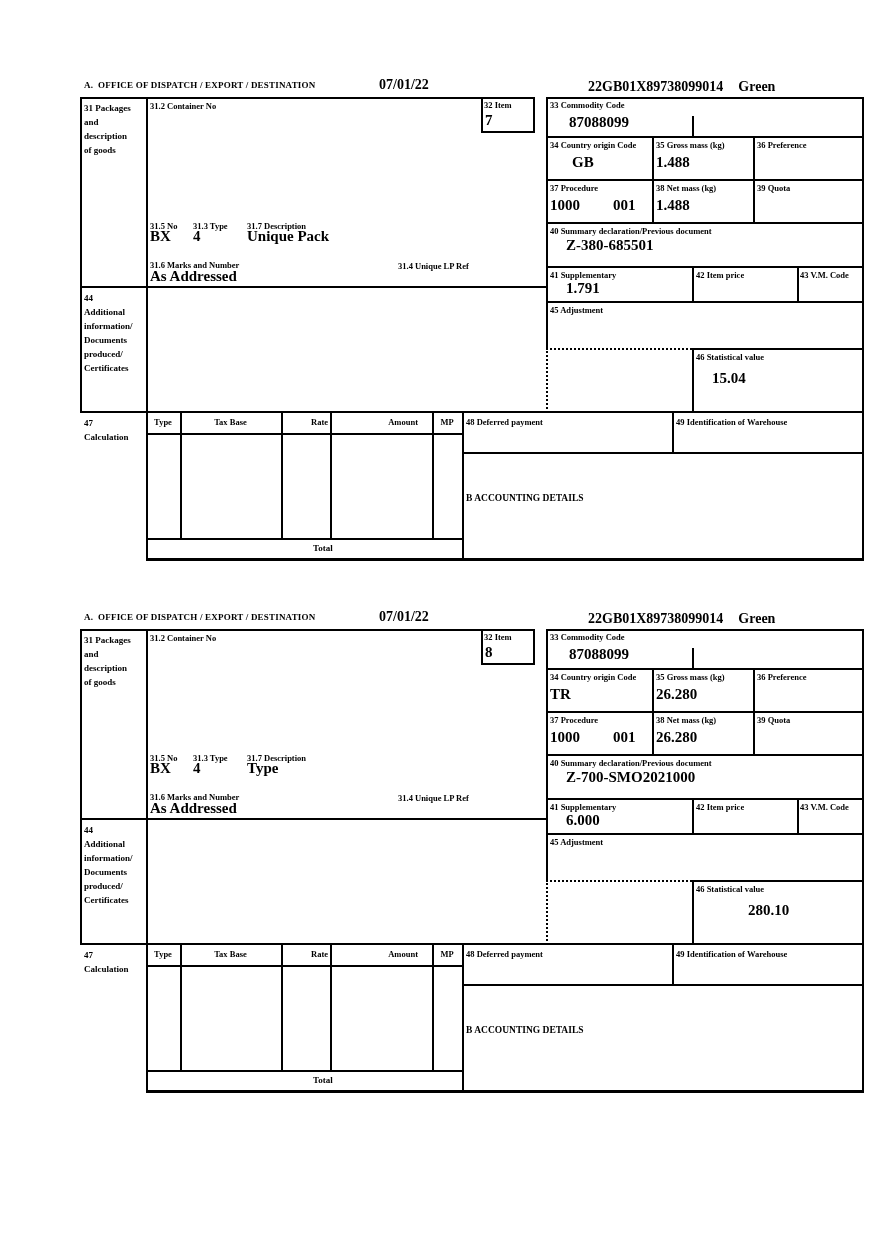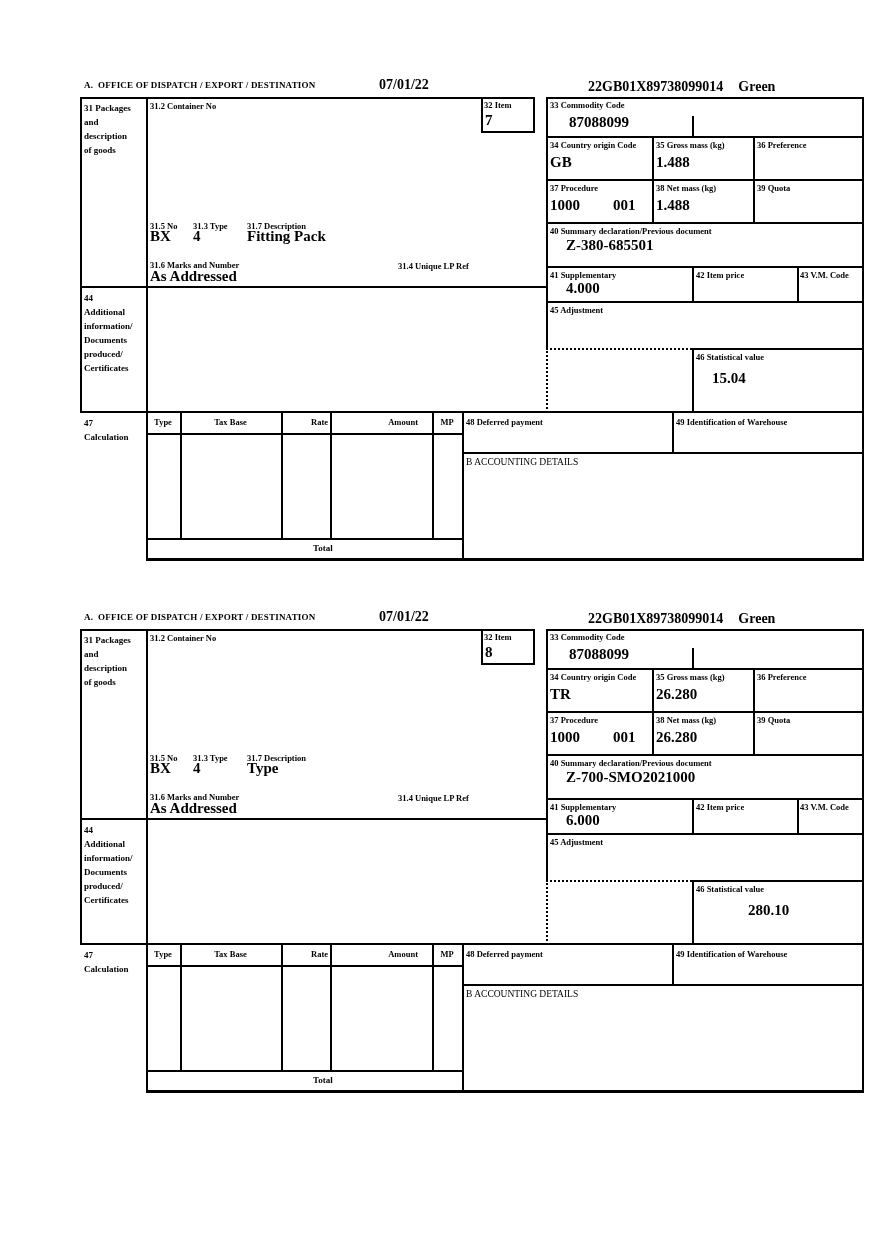--- a/index.html
+++ b/index.html
@@ -14,21 +14,21 @@
   .dot-v { position:absolute; width:0; border-left:2px dotted #000; }
   .lbl { position:absolute; font-size:8.5px; font-weight:bold; white-space:nowrap; line-height:10px; }
   .val { position:absolute; font-size:15px; font-weight:bold; white-space:nowrap; line-height:16px; }
   .blk { position:absolute; font-size:9px; font-weight:bold; line-height:14px; }
   .hdr-office { position:absolute; left:84px; top:0; font-size:9px; font-weight:bold; white-space:pre; letter-spacing:0.2px; }
   .hdr-date { position:absolute; left:356px; top:-3px; font-size:14px; font-weight:bold;margin-left:23px; }
   .hdr-ref  { position:absolute; left:588px; top:-1px; font-size:14px; font-weight:bold; white-space:nowrap; }
   .hdr-ref .status { margin-left:15px; }
   .box32 { position:absolute; left:481px; top:17px; width:54px; height:36px; border:2px solid #000; }
   .ch { position:absolute; top:337px; font-size:8.5px; font-weight:bold; line-height:10px; }
-  .acct { position:absolute; font-size:9.5px; font-weight:normal; white-space:nowrap; }
+  .acct { position:absolute; font-size:9.5px; font-weight:bold; white-space:nowrap;margin-top:36px; }
 </style>
 </head>
 <body>
 
 <div class="page">
   <div id="sections">
   <section class="sec" style="top: 80px;">
 
     <div class="hdr-office">A.  OFFICE OF DISPATCH / EXPORT / DESTINATION</div>
     <div class="hdr-date">07/01/22</div>
@@ -81,47 +81,47 @@
 
     <div class="box32"></div>
     <div class="lbl" style="left:484px;top:20px">32 Item</div>
     <div class="val" style="left:485px;top:32px">7</div>
 
     <div class="lbl" style="left:150px;top:141px">31.5 No</div>
     <div class="lbl" style="left:193px;top:141px">31.3 Type</div>
     <div class="lbl" style="left:247px;top:141px">31.7 Description</div>
     <div class="val" style="left:150px;top:148px">BX</div>
     <div class="val" style="left:193px;top:148px">4</div>
-    <div class="val" style="left:247px;top:148px">Fitting Pack</div>
+    <div class="val" style="left:247px;top:148px">Unique Pack</div>
 
     <div class="lbl" style="left:150px;top:180px">31.6 Marks and Number</div>
     <div class="lbl" style="left:398px;top:181px">31.4 Unique LP Ref</div>
     <div class="val" style="left:150px;top:188px">As Addressed</div>
 
     <div class="lbl" style="left:550px;top:20px">33 Commodity Code</div>
     <div class="val" style="left:569px;top:34px">87088099</div>
 
     <div class="lbl" style="left:550px;top:60px">34 Country origin Code</div>
-    <div class="val" style="left:550px;top:74px">GB</div>
+    <div class="val" style="left:572px;top:74px">GB</div>
     <div class="lbl" style="left:656px;top:60px">35 Gross mass (kg)</div>
     <div class="val" style="left:656px;top:74px">1.488</div>
     <div class="lbl" style="left:757px;top:60px">36 Preference</div>
 
     <div class="lbl" style="left:550px;top:103px">37 Procedure</div>
     <div class="val" style="left:550px;top:117px">1000</div>
     <div class="val" style="left:613px;top:117px">001</div>
     <div class="lbl" style="left:656px;top:103px">38 Net mass (kg)</div>
     <div class="val" style="left:656px;top:117px">1.488</div>
     <div class="lbl" style="left:757px;top:103px">39 Quota</div>
 
     <div class="lbl" style="left:550px;top:146px">40 Summary declaration/Previous document</div>
     <div class="val" style="left:566px;top:157px">Z-380-685501</div>
 
     <div class="lbl" style="left:550px;top:190px">41 Supplementary</div>
-    <div class="val" style="left:566px;top:200px">4.000</div>
+    <div class="val" style="left:566px;top:200px">1.791</div>
     <div class="lbl" style="left:696px;top:190px">42 Item price</div>
     <div class="lbl" style="left:800px;top:190px">43 V.M. Code</div>
 
     <div class="blk" style="left:84px;top:211px">
       <div>44</div>
       <div>Additional</div>
       <div>information/</div>
       <div>Documents</div>
       <div>produced/</div>
       <div>Certificates</div>

